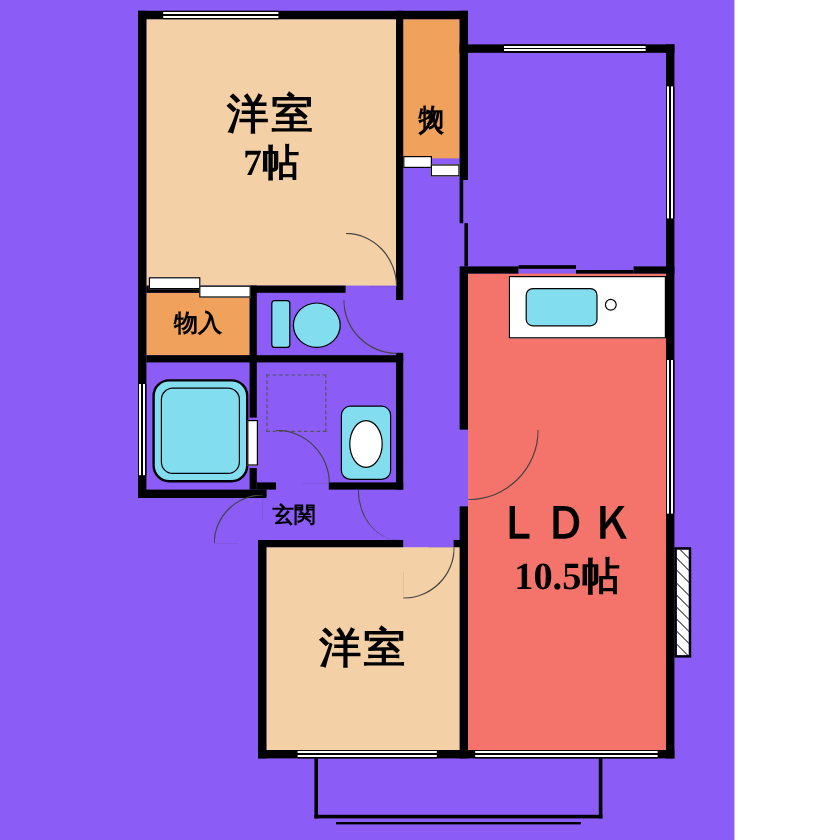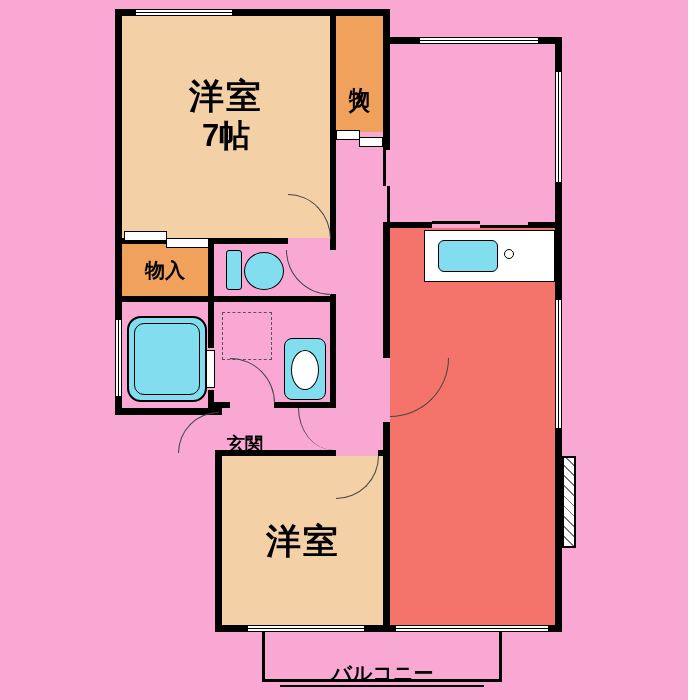--- a/index.html
+++ b/index.html
@@ -1,27 +1,27 @@
 <!DOCTYPE html>
 <html><head>
 <meta charset="utf-8">
 <style>
   html,body{margin:0;padding:0;background:#fff;}
-  #plan{position:relative;width:688px;height:700px;background:#f9a8d4;overflow:hidden;
-        font-family:Liberation Sans, sans-serif;color:#000;}
+  #plan{position:relative;width:612px;height:700px;background:#8b5cf6;overflow:hidden;
+        font-family:Liberation Serif, serif;color:#000;}
   .w{position:absolute;background:#000;}
   .room{position:absolute;display:flex;flex-direction:column;align-items:center;justify-content:center;
         font-weight:bold;text-align:center;box-sizing:border-box;}
   .fx{position:absolute;box-sizing:border-box;}
   .win-h{position:absolute;background:linear-gradient(to bottom,#000 0 1.2px,#fff 1.2px 2.9px,#000 2.9px 4.1px,#fff 4.1px 5.8px,#000 5.8px 7px);}
   .win-v{position:absolute;background:linear-gradient(to right,#000 0 1.2px,#fff 1.2px 2.9px,#000 2.9px 4.1px,#fff 4.1px 5.8px,#000 5.8px 7px);}
   .leaf{position:absolute;background:#fff;border:1.6px solid #000;box-sizing:border-box;}
   .slide{position:absolute;background:#000;}
   .arc{position:absolute;}
-  .flabel{position:absolute;display:flex;align-items:center;justify-content:center;font-weight:bold;margin-top:15px;}
+  .flabel{position:absolute;display:flex;align-items:center;justify-content:center;font-weight:bold;}
   .nm{font-size:35px;line-height:1.2;letter-spacing:2px;}
   .sz{font-size:31px;line-height:1.2;}
   .nm-sm{font-size:20px;line-height:1.1;}
   .nm-ldk{font-size:38px;line-height:1.2;letter-spacing:1px;}
   .sz-ldk{font-size:32px;line-height:1.3;}
   .vtext{writing-mode:vertical-rl;text-orientation:upright;font-size:21px;font-weight:bold;letter-spacing:4px;}
 </style>
 </head>
 <body>
 
@@ -35,28 +35,31 @@
   <div class="room" style="left: 336px; top: 16px; width: 47px; height: 116px; background: rgb(240, 161, 92);">
     <div class="vtext">物入</div>
   </div>
 
 
   <div class="room" style="left: 122px; top: 244px; width: 86px; height: 52px; background: rgb(240, 161, 92);">
     <div class="nm-sm">物入</div>
   </div>
 
   <div class="room" style="left: 390px; top: 228px; width: 165px; height: 397px; background: rgb(244, 116, 107);"></div>
+  <div class="flabel" style="left:390px;top:402px;width:165px;height:112px;flex-direction:column;">
+    <div class="nm-ldk">ＬＤＫ</div>
+    <div class="sz-ldk">10.5帖</div>
+  </div>
 
   <div class="room" style="left: 222px; top: 456px; width: 162px; height: 169px; background: rgb(243, 208, 166);">
     <div class="nm">洋室</div>
   </div>
 
   <div class="flabel" style="left:210px;top:414px;width:70px;height:30px;font-size:18px;">玄関</div>
 
-  <div class="flabel" style="left:290px;top:645px;width:185px;height:26px;font-size:20px;">バルコニー</div>
 
   <div class="fx" style="left: 226px; top: 250px; width: 16px; height: 40px; border: 1.8px solid rgb(0, 0, 0); border-radius: 3px; background: rgb(130, 221, 239);"></div>
   <div class="fx" style="left: 244px; top: 252px; width: 40px; height: 38px; border: 1.8px solid rgb(0, 0, 0); border-radius: 50%; background: rgb(130, 221, 239);"></div>
 
   <div class="fx" style="left:424px;top:230px;width:131px;height:52px;border:1.6px solid #000;background:#fff;"></div>
   <div class="fx" style="left: 438px; top: 240px; width: 60px; height: 32px; border: 1.8px solid rgb(0, 0, 0); border-radius: 6px; background: rgb(130, 221, 239);"></div>
   <div class="fx" style="left:504px;top:249px;width:10px;height:10px;border:1.6px solid #000;border-radius:50%;background:#fff;"></div>
 
   <div class="fx" style="left: 127px; top: 316px; width: 80px; height: 86px; border: 2px solid rgb(0, 0, 0); border-radius: 14px; background: rgb(130, 221, 239);"></div>
   <div class="fx" style="left:134px;top:323px;width:66px;height:72px;border:1.3px solid #000;border-radius:10px;"></div>

